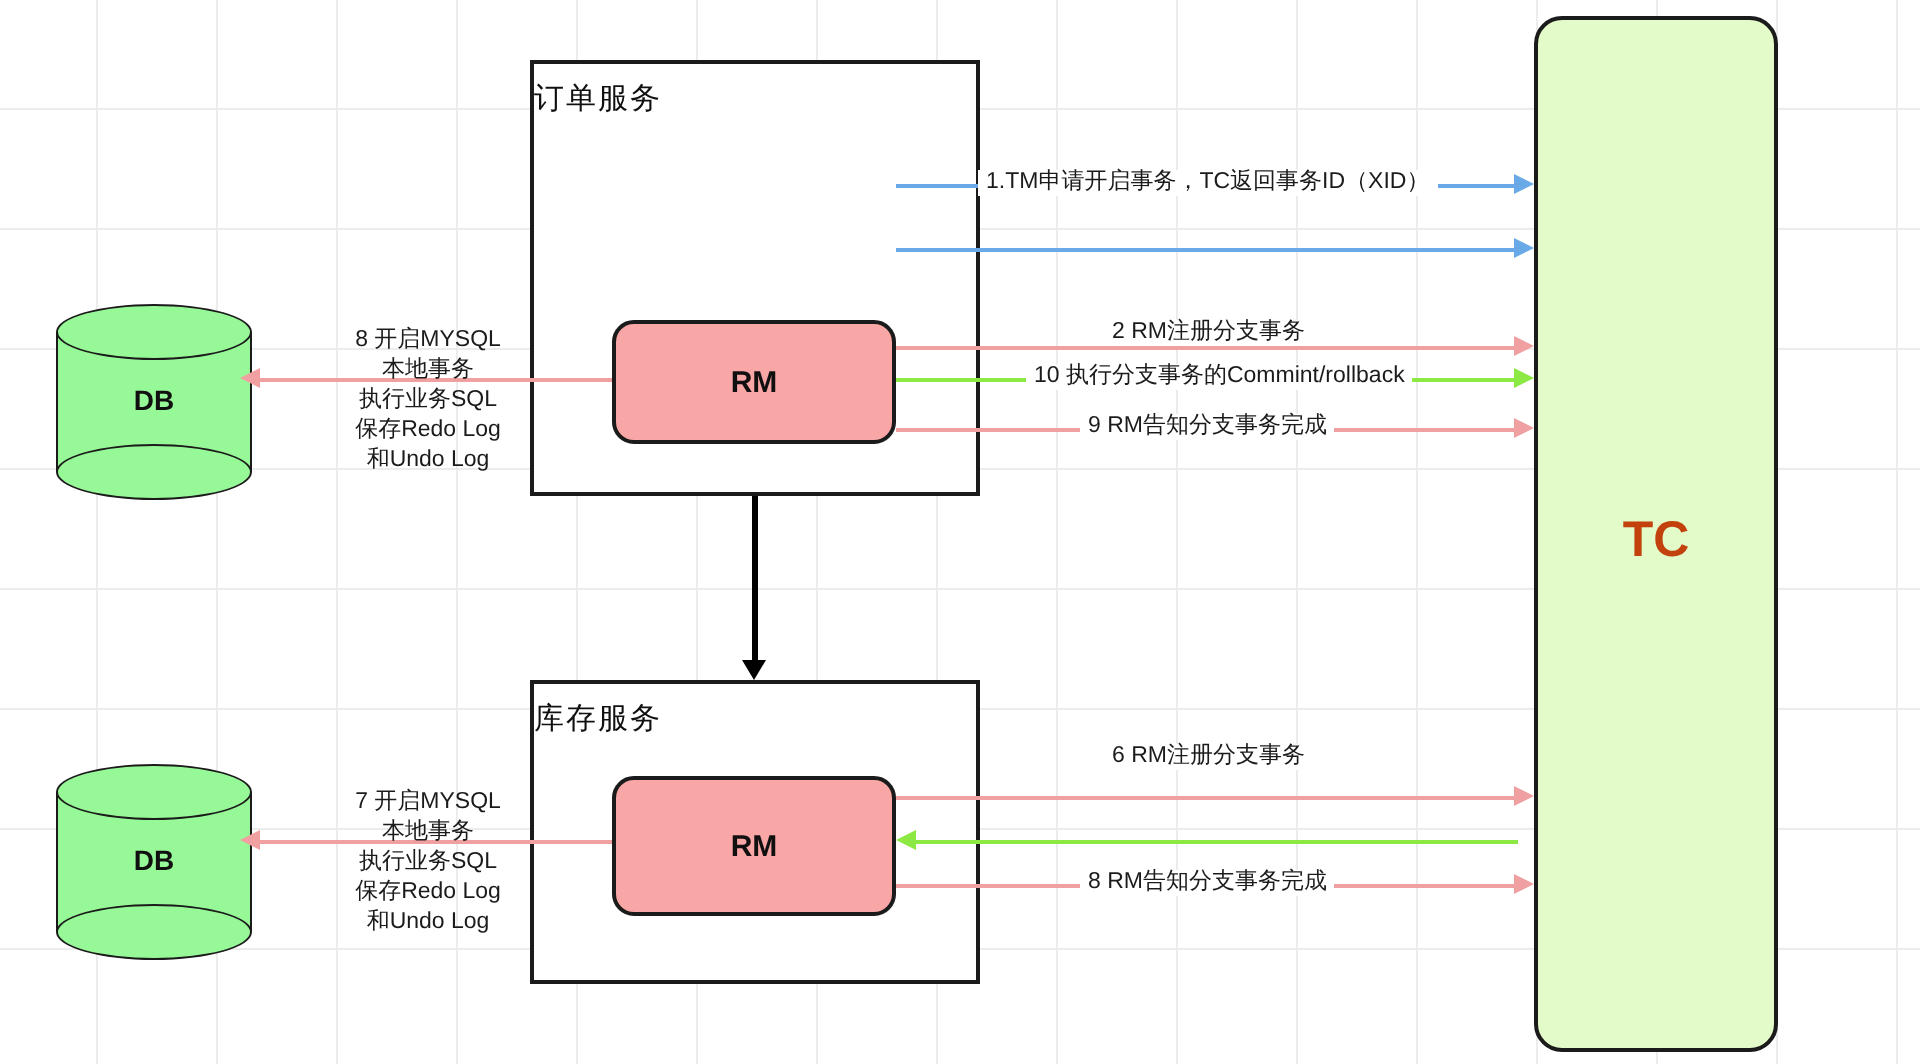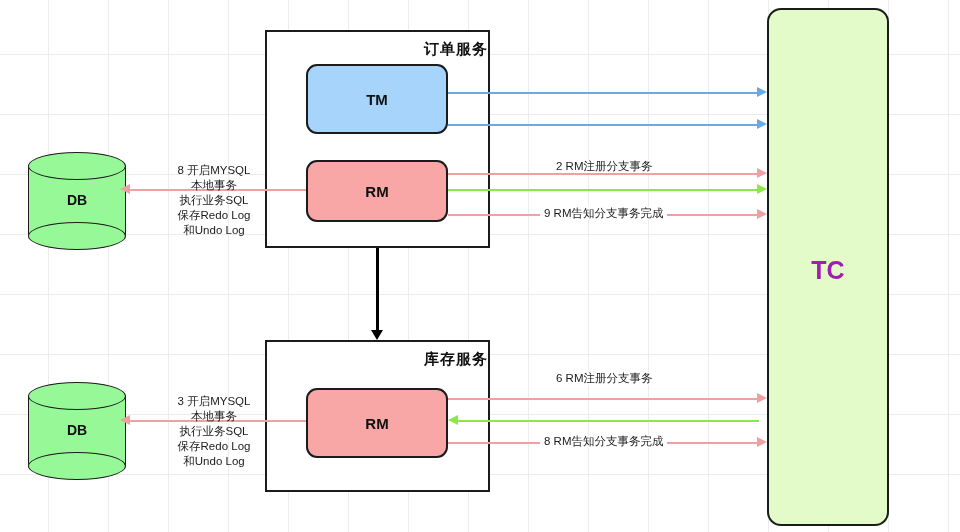--- a/index.html
+++ b/index.html
@@ -19,41 +19,41 @@
     background-position:-12px -6px;
   }
   .abs{position:absolute;}
 
   
   .service-box{
     border:2px solid #1b1b1b;background:#ffffff;
     box-sizing:border-box;
   }
   .service-title{
-    position:absolute;left:0;right:0;top:8px;text-align:right;
-    font-size:15px;font-weight:bold;color:#101010;letter-spacing:1px;
+    position:absolute;left:0;right:0;top:8px;text-align:left;
+    font-size:15px;font-weight:normal;color:#101010;letter-spacing:1px;
   }
 
   
   .node{
     position:absolute;border:2px solid #1b1b1b;border-radius:11px;
     box-sizing:border-box;display:flex;align-items:center;justify-content:center;
     font-size:15px;font-weight:bold;color:#101010;
   }
   .node.tm{background:#a6d4fb;}
   .node.rm{background:#f9a6a6;}
 
   
   .tc{
     position:absolute;border:2px solid #1b1b1b;border-radius:14px;
     background:#e2fbc8;box-sizing:border-box;
   }
   .tc-label{
     position:absolute;left:0;right:0;top:246px;text-align:center;
-    font-size:25px;font-weight:bold;color:#a21caf;
+    font-size:25px;font-weight:bold;color:#c2410c;
   }
 
   
   .cyl{position:absolute;}
   .cyl .body{
     position:absolute;left:0;top:14px;width:100%;height:70px;
     background:#97f897;border-left:1.5px solid #1b1b1b;border-right:1.5px solid #1b1b1b;
     box-sizing:border-box;
   }
   .cyl .top{
@@ -102,23 +102,20 @@
 
 <div id="canvas">
 
   <div class="tc" style="left:767px;top:8px;width:122px;height:518px;">
     <div class="tc-label">TC</div>
   </div>
 
   <div class="service-box abs" style="left:265px;top:30px;width:225px;height:218px;">
     <div class="service-title">订单服务</div>
   </div>
-  <div class="node tm" style="left:306px;top:64px;width:142px;height:70px;">
-    <span>TM</span>
-  </div>
   <div class="node rm" style="left:306px;top:160px;width:142px;height:62px;">
     <span>RM</span>
   </div>
 
   <div class="service-box abs" style="left:265px;top:340px;width:225px;height:152px;">
     <div class="service-title">库存服务</div>
   </div>
   <div class="node rm" style="left:306px;top:388px;width:142px;height:70px;">
     <span>RM</span>
   </div>
@@ -132,30 +129,32 @@
 
   <div class="cyl" style="left:28px;top:382px;width:98px;height:98px;">
     <div class="body"></div>
     <div class="bottom"></div>
     <div class="top"></div>
     <div class="label">DB</div>
   </div>
 
   <div class="line" style="left:448px;top:92px;width:311px;border-color:#6aa9e8;"></div>
   <div class="head right" style="left:757px;top:87px;border-left:10px solid #6aa9e8;"></div>
+  <div class="alabel" style="left:489px;top:85px;">1.TM申请开启事务，TC返回事务ID（XID）</div>
 
   <div class="line" style="left:448px;top:124px;width:311px;border-color:#6aa9e8;"></div>
   <div class="head right" style="left:757px;top:119px;border-left:10px solid #6aa9e8;"></div>
 
   <div class="line" style="left:448px;top:173px;width:311px;border-color:#f0a0a0;"></div>
   <div class="head right" style="left:757px;top:168px;border-left:10px solid #f0a0a0;"></div>
   <div class="alabel" style="left:552px;top:160px;">2 RM注册分支事务</div>
 
   <div class="line" style="left:448px;top:189px;width:311px;border-color:#8ce843;"></div>
   <div class="head right" style="left:757px;top:184px;border-left:10px solid #8ce843;"></div>
+  <div class="alabel" style="left:513px;top:182px;">10 执行分支事务的Commint/rollback</div>
 
   <div class="line" style="left:448px;top:214px;width:311px;border-color:#f0a0a0;"></div>
   <div class="head right" style="left:757px;top:209px;border-left:10px solid #f0a0a0;"></div>
   <div class="alabel" style="left:540px;top:207px;">9 RM告知分支事务完成</div>
 
   <div class="line" style="left:128px;top:189px;width:178px;border-color:#f0a0a0;"></div>
   <div class="head left" style="left:120px;top:184px;border-right:10px solid #f0a0a0;"></div>
   <div class="dblabel" style="left:160px;top:163px;width:108px;">
     <div>8 开启MYSQL</div>
     <div>本地事务</div>
@@ -174,21 +173,21 @@
   <div class="line" style="left:456px;top:420px;width:303px;border-color:#8ce843;"></div>
   <div class="head left" style="left:448px;top:415px;border-right:10px solid #8ce843;"></div>
 
   <div class="line" style="left:448px;top:442px;width:311px;border-color:#f0a0a0;"></div>
   <div class="head right" style="left:757px;top:437px;border-left:10px solid #f0a0a0;"></div>
   <div class="alabel" style="left:540px;top:435px;">8 RM告知分支事务完成</div>
 
   <div class="line" style="left:128px;top:420px;width:178px;border-color:#f0a0a0;"></div>
   <div class="head left" style="left:120px;top:415px;border-right:10px solid #f0a0a0;"></div>
   <div class="dblabel" style="left:160px;top:394px;width:108px;">
-    <div>3 开启MYSQL</div>
+    <div>7 开启MYSQL</div>
     <div>本地事务</div>
     <div>执行业务SQL</div>
     <div>保存Redo Log</div>
     <div>和Undo Log</div>
   </div>
 
 
 </div>
 
 </body></html>

